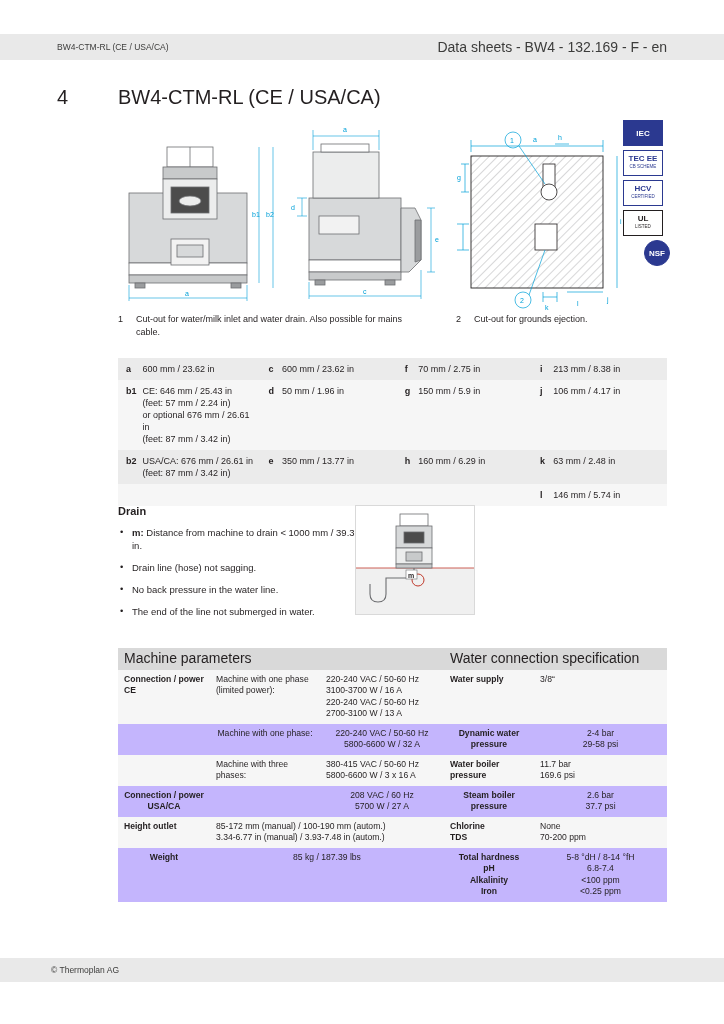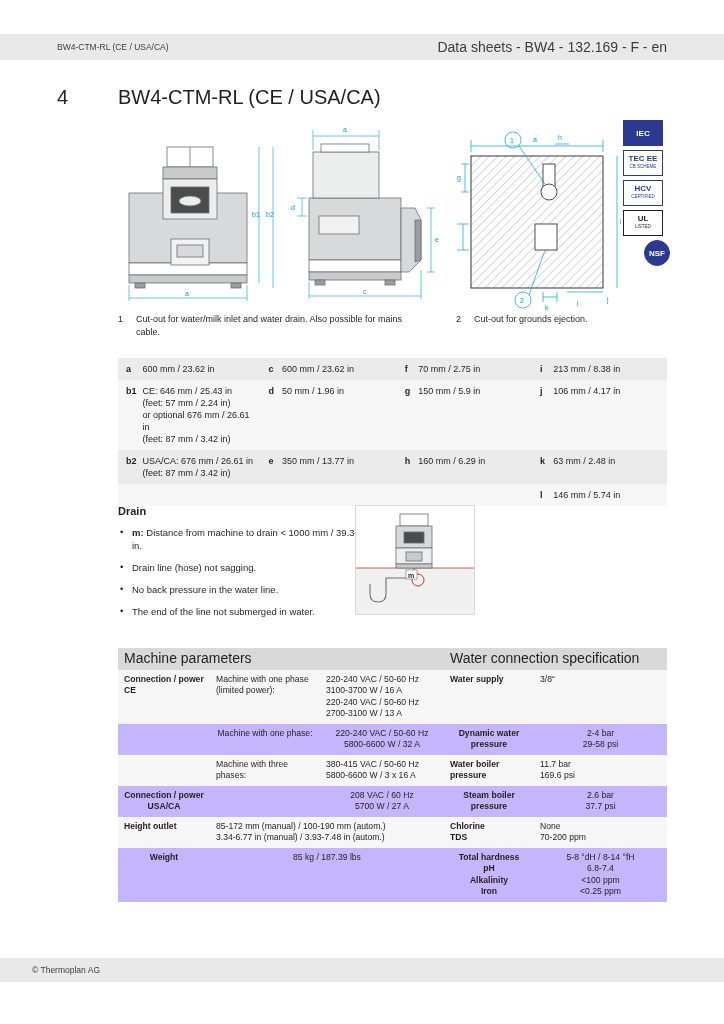--- a/index.html
+++ b/index.html
@@ -193,21 +193,21 @@
   
   .footer {
     position: absolute;
     left: 0; right: 0;
     top: 958px;
     height: 24px;
     background: #e9e9e9;
     display: flex; align-items: center;
   }
   .footer span {
-    margin-left: 32px;
+    margin-left: 51px;
     font-size: 8.5px;
     color: #3c3c3b;
   }
 </style>
 </head>
 <body>
 
 <div class="header">
   <div class="header-left">BW4-CTM-RL (CE / USA/CA)</div>
   <div class="header-right">Data sheets - BW4 - 132.169 - F - en</div>

